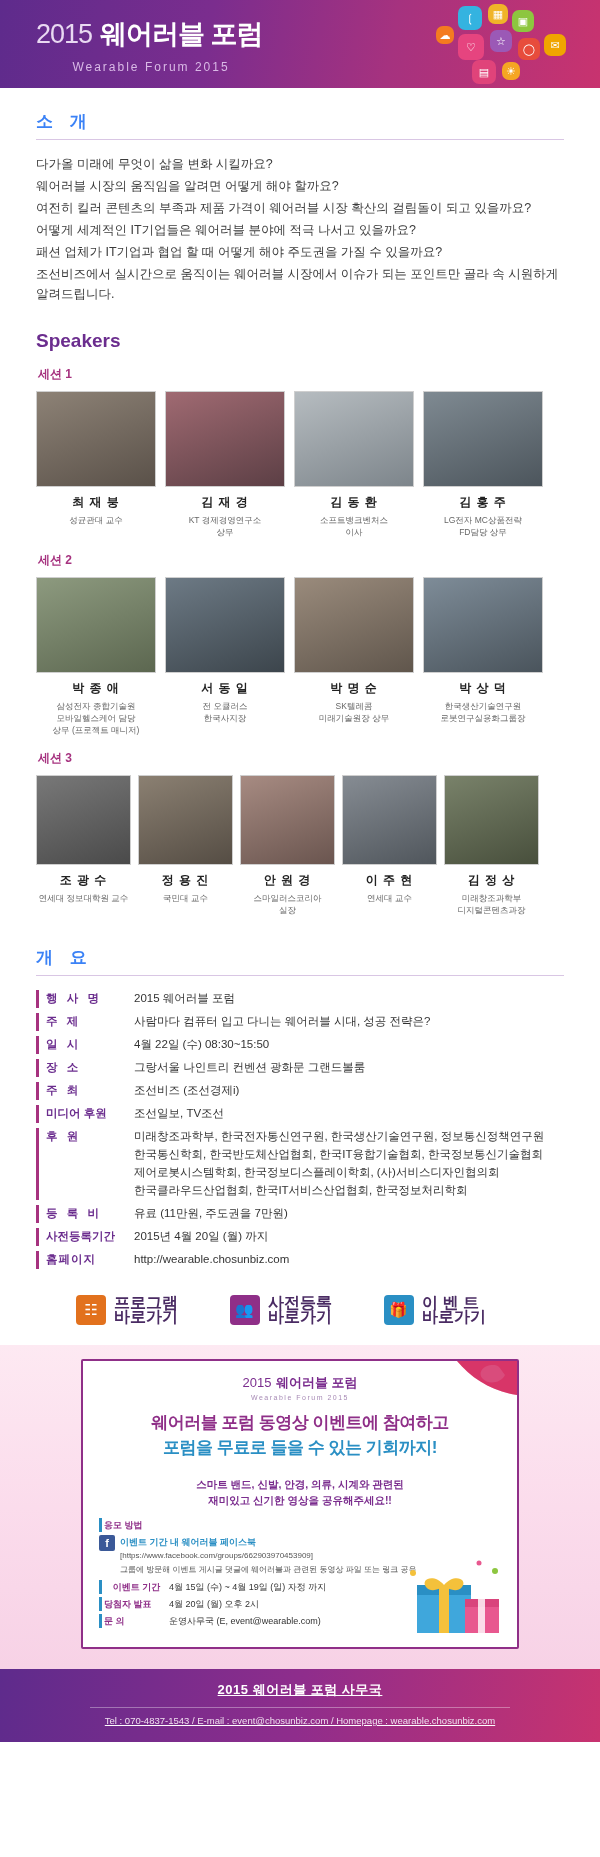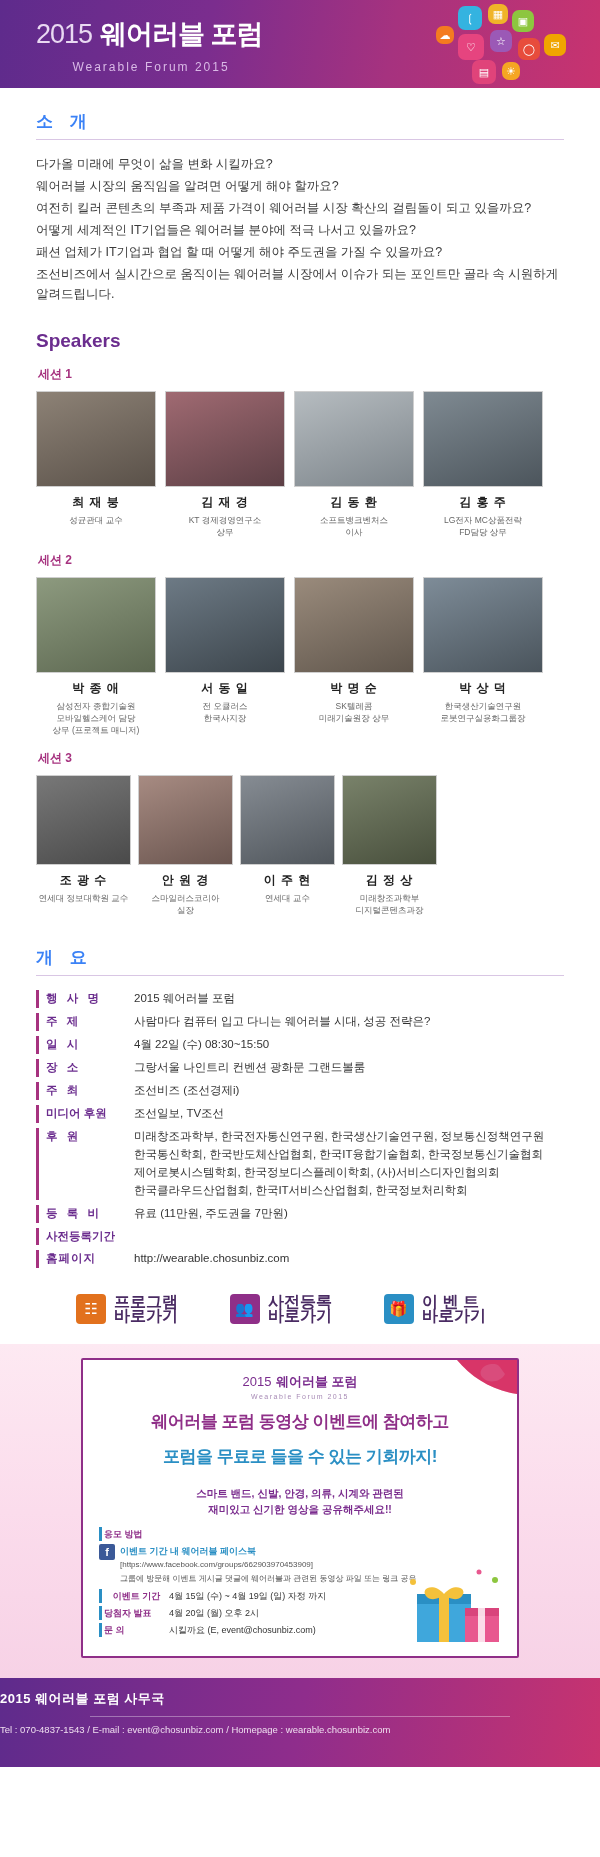--- a/index.html
+++ b/index.html
@@ -139,21 +139,21 @@
     border-radius:2px; margin-right:5px; vertical-align:middle;
   }
   .gift {
     position:absolute; right:8px; bottom:6px; width:110px; height:90px;
   }
   .ribbon { position:absolute; right:0; top:0; width:120px; height:80px; }
 
   
   .footer {
     background:linear-gradient(100deg,#5e2b8c 0%, #8f2d8c 50%, #c8336f 100%);
-    color:#fff; text-align:left; padding:12px 0 32px 0;
+    color:#fff; text-align:center; padding:12px 0 16px 0;text-decoration:underline;
   }
   .ft-t { font-size:13px; font-weight:bold; letter-spacing:0.5px; }
   .ft-s { font-size:9.5px; margin-top:7px; color:#f0dff0; }
   .ft-line { width:420px; height:1px; background:rgba(255,255,255,.35); margin:8px auto 0 auto; }
 </style>
 </head>
 <body>
 
 <div class="page">
 
@@ -260,20 +260,27 @@
       <div class="grid" style="gap:7px;">
         <div class="card" style="width:95px;">
           <div class="photo" style="width:95px;height:90px;">
               <div class="fill" style="background:linear-gradient(160deg,#787878,#4a4a4a);"></div>
             </div>
           <div class="p-name">조 광 수</div>
           <div class="p-role">연세대 정보대학원 교수</div>
         </div>
         <div class="card" style="width:95px;">
           <div class="photo" style="width:95px;height:90px;">
+              <div class="fill" style="background:linear-gradient(160deg,#8b8072,#554d44);"></div>
+            </div>
+          <div class="p-name">정 용 진</div>
+          <div class="p-role">국민대 교수</div>
+        </div>
+        <div class="card" style="width:95px;">
+          <div class="photo" style="width:95px;height:90px;">
               <div class="fill" style="background:linear-gradient(160deg,#a78b82,#6a554f);"></div>
             </div>
           <div class="p-name">안 원 경</div>
           <div class="p-role">스마일러스코리아<br>실장</div>
         </div>
         <div class="card" style="width:95px;">
           <div class="photo" style="width:95px;height:90px;">
               <div class="fill" style="background:linear-gradient(160deg,#868c93,#50565c);"></div>
             </div>
           <div class="p-name">이 주 현</div>
@@ -340,20 +347,23 @@
           </div>
         </div>
         <div class="ov-row">
           <div class="ov-key">등 록 비</div>
           <div class="ov-val">
               <div>유료 (11만원, 주도권을 7만원)</div>
             </div>
         </div>
         <div class="ov-row">
           <div class="ov-key" style="letter-spacing:0;">사전등록기간</div>
+          <div class="ov-val">
+              <div>2015년 4월 20일 (월) 까지</div>
+            </div>
         </div>
         <div class="ov-row">
           <div class="ov-key" style="letter-spacing:1px;">홈페이지</div>
           <div class="ov-val">
               <div>http://wearable.chosunbiz.com</div>
             </div>
         </div>
 
       </div>
     </div>
@@ -390,21 +400,21 @@
           <path d="M96 4 c-10 0 -16 8 -10 14 6 6 18 4 22 -4 -6 -8 -6 -10 -12 -10z" fill="#d94c7c"></path>
         </svg>
 
         <div class="bn-head">
           <span class="bn-y">2015</span>
           <span class="bn-t">웨어러블 포럼</span>
           <div class="bn-sub">Wearable Forum 2015</div>
         </div>
 
         <div class="bn-h1">웨어러블 포럼 동영상 이벤트에 참여하고</div>
-        <div class="bn-h1 bn-h2" style="margin-top:11px;">포럼을 무료로 들을 수 있는 기회까지!</div>
+        <div class="bn-h1 bn-h2" style="margin-top:1px;">포럼을 무료로 들을 수 있는 기회까지!</div>
 
         <div class="bn-l2">스마트 밴드, 신발, 안경, 의류, 시계와 관련된</div>
         <div class="bn-l2" style="margin-top:0;">재미있고 신기한 영상을 공유해주세요!!</div>
 
         <div class="bn-box">
           <div class="bn-line">
             <div class="bn-k" style="flex:0 0 auto;">응모 방법</div>
           </div>
           <div class="bn-line">
             <div class="bn-k" style="flex:0 0 auto;border-left:none;padding-left:0;">
@@ -419,21 +429,21 @@
           <div class="bn-line">
             <div class="bn-k" style="flex:0 0 70px;text-align:center;">이벤트 기간</div>
             <div class="bn-v">4월 15일 (수) ~ 4월 19일 (일) 자정 까지</div>
           </div>
           <div class="bn-line">
             <div class="bn-k" style="flex:0 0 70px;">당첨자 발표</div>
             <div class="bn-v">4월 20일 (월) 오후 2시</div>
           </div>
           <div class="bn-line">
             <div class="bn-k" style="flex:0 0 70px;">문      의</div>
-            <div class="bn-v">시킬까요 (E, event@chosunbiz.com)</div>
+            <div class="bn-v">운영사무국 (E, event@wearable.com)</div>
           </div>
         </div>
 
         <svg class="gift" viewBox="0 0 110 90">
           <rect x="18" y="42" width="54" height="40" fill="#3fa7dc"></rect>
           <rect x="18" y="34" width="54" height="10" fill="#2a8fc4"></rect>
           <rect x="40" y="34" width="10" height="48" fill="#f4c13b"></rect>
           <path d="M45 34 c-10 -12 -24 -6 -18 2 4 5 12 4 18 -2z" fill="#f4c13b"></path>
           <path d="M45 34 c10 -12 24 -6 18 2 -4 5 -12 4 -18 -2z" fill="#f4c13b"></path>
           <rect x="66" y="54" width="34" height="28" fill="#e8588f"></rect>

